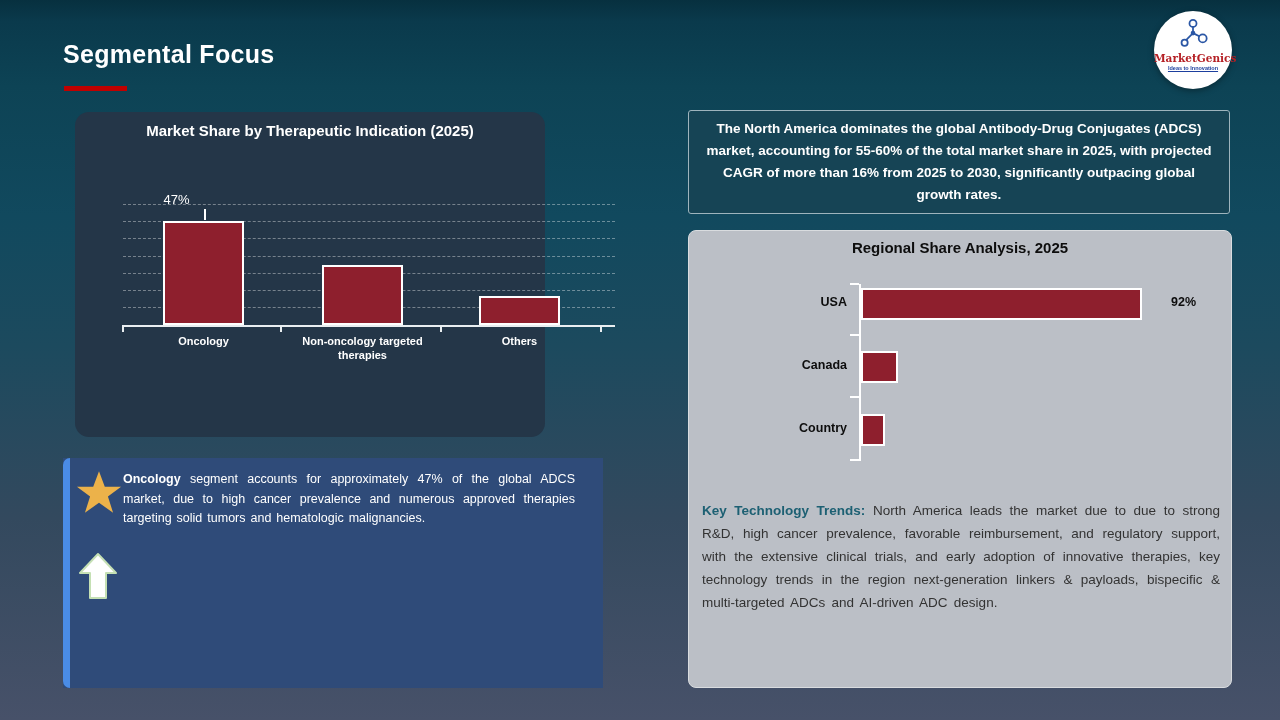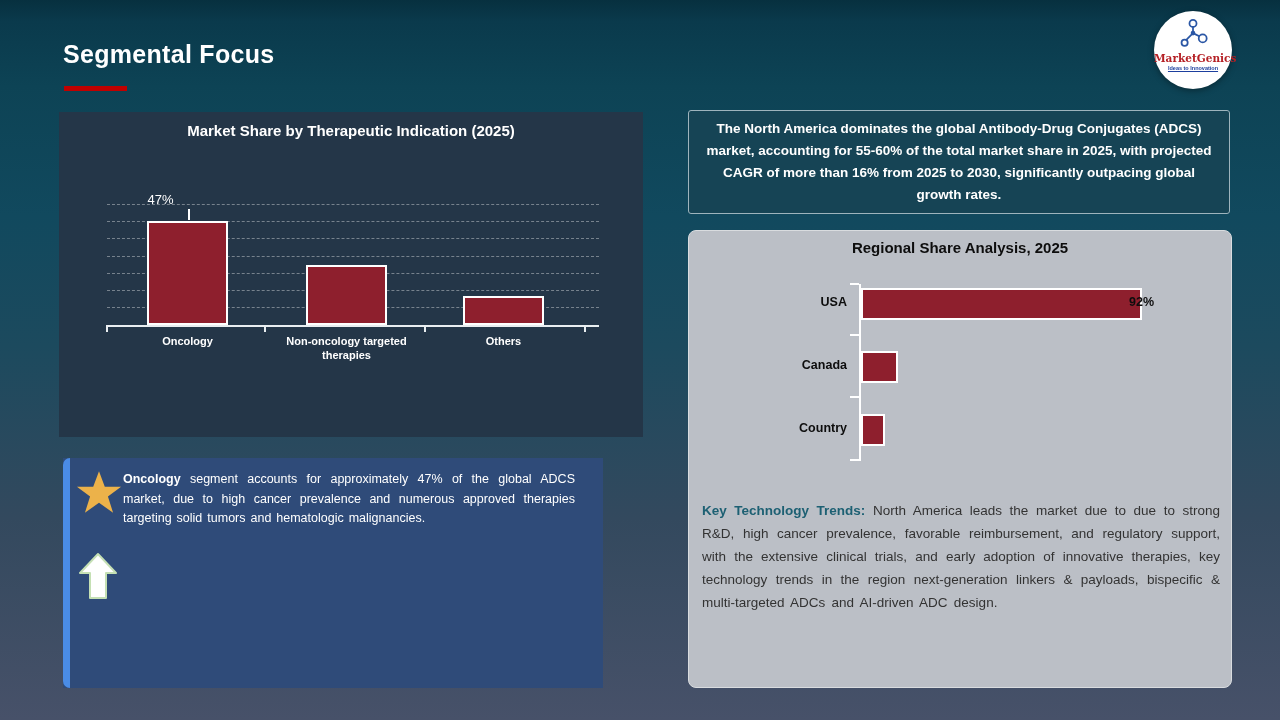--- a/index.html
+++ b/index.html
@@ -21,21 +21,21 @@
   .logo {
     position:absolute; left:1154px; top:11px; width:78px; height:78px;
     background:#ffffff; border-radius:50%; text-align:center;
     box-shadow:0 2px 6px rgba(0,0,0,.35);
   }
   .logo svg { margin-top:8px; }
   .logo-brand { font-family:"DejaVu Serif", serif; font-size:10.5px; font-weight:bold; color:#b52025; line-height:11px; }
   .logo-tagline { font-size:5.5px; font-weight:bold; color:#1d3f9e; text-decoration:underline; margin-top:1px; }
 
   
-  .chart-panel { position:absolute; left:59px; top:112px; width:584px; height:325px; background:#243648; border-radius:0; }
+  .chart-panel { position:absolute; left:75px; top:112px; width:470px; height:325px; background:#243648; border-radius:14px; }
   .chart-title { position:absolute; left:0; right:0; top:10px; text-align:center; color:#fff; font-size:15px; font-weight:bold; }
   #vchart, #hchart { position:absolute; inset:0; }
   .grid   { position:absolute; height:0; border-top:1px dashed rgba(255,255,255,.38); }
   .axis-h { position:absolute; height:2px; background:#e9eef1; }
   .tick-v { position:absolute; width:2px; height:7px; background:#e9eef1; }
   .vbar   { position:absolute; border:2px solid #ffffff; }
   .vlabel { position:absolute; text-align:center; color:#fff; font-weight:bold; font-size:11px; line-height:14px; }
   .dlabel { position:absolute; color:#fff; font-size:13px; }
   .leader { position:absolute; width:2px; background:#fff; height:11px; }
 
@@ -126,21 +126,21 @@
   <section class="gray-panel">
     <div class="gray-title">Regional Share Analysis, 2025</div>
     <div id="hchart">
         <div class="axis-v" style="left: 170px; top: 53px; height: 177px;"></div>
         <div class="tick-h" style="left: 161px; top: 52px;"></div>
         <div class="tick-h" style="left: 161px; top: 103px;"></div>
         <div class="tick-h" style="left: 161px; top: 165px;"></div>
         <div class="tick-h" style="left: 161px; top: 228px;"></div>
         <div class="hbar" style="left: 172px; top: 57px; width: 281px; height: 32px; background: rgb(142, 31, 45);"></div>
         <div class="hlabel" style="left: 0px; top: 64px; width: 158px;">USA</div>
-        <div class="hvalue" style="left: 440px; top: 64px;">92%</div>
+        <div class="hvalue" style="left: 482px; top: 64px;">92%</div>
         <div class="hbar" style="left: 172px; top: 120px; width: 37px; height: 32px; background: rgb(142, 31, 45);"></div>
         <div class="hlabel" style="left: 0px; top: 127px; width: 158px;">Canada</div>
         <div class="hbar" style="left: 172px; top: 183px; width: 24px; height: 32px; background: rgb(142, 31, 45);"></div>
         <div class="hlabel" style="left: 0px; top: 190px; width: 158px;">Country</div>
       </div>
     <div class="notes">
       <p class="note"><span class="note-label" style="color: rgb(29, 96, 115);">Key Technology Trends:</span> <span>North America leads the market due to due to strong R&amp;D, high cancer prevalence, favorable reimbursement, and regulatory support, with the extensive clinical trials, and early adoption of innovative therapies, key technology trends in the region next-generation linkers &amp; payloads, bispecific &amp; multi-targeted ADCs and AI-driven ADC design.</span></p>
     </div>
   </section>
 

